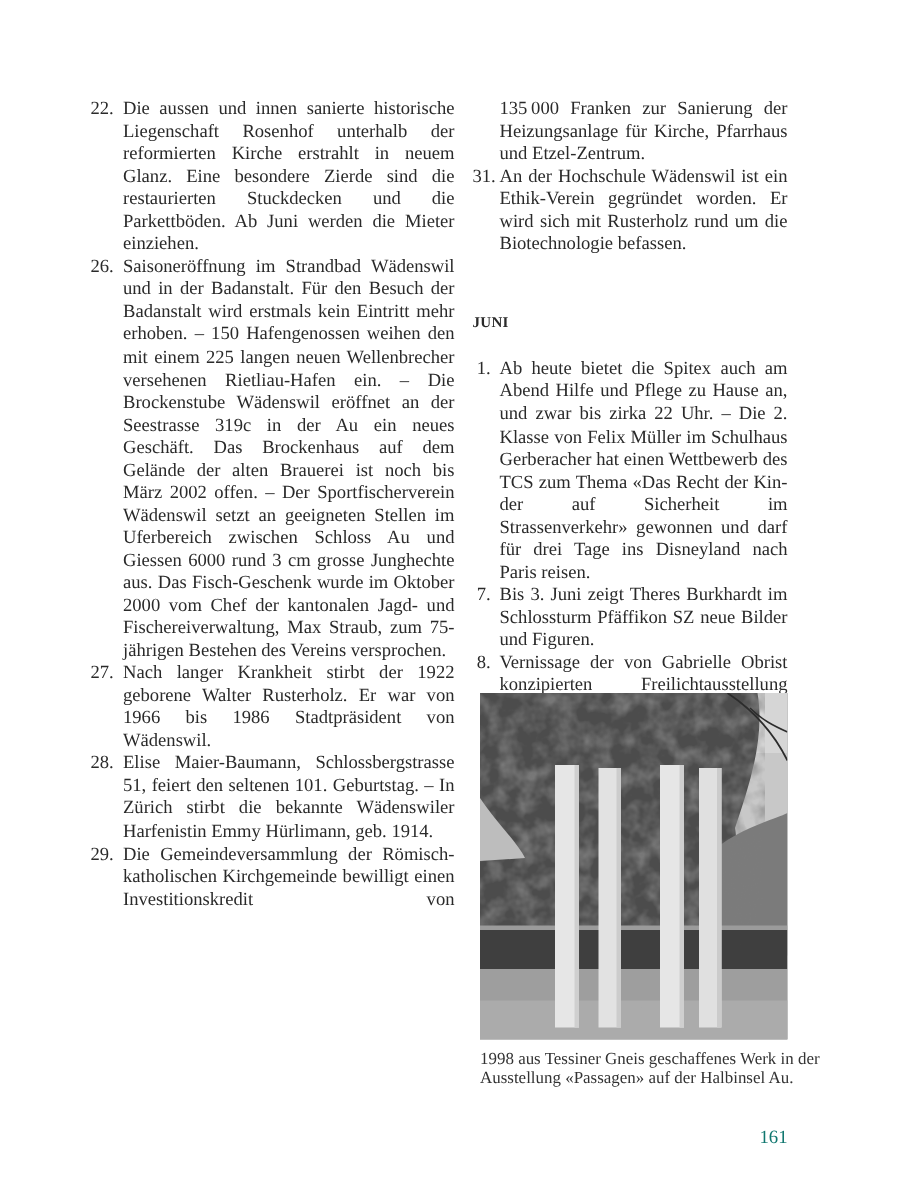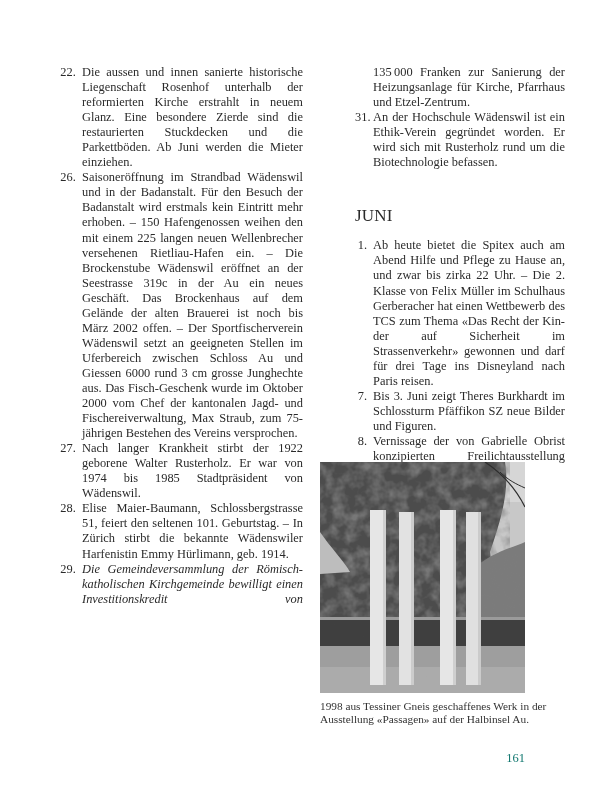--- a/index.html
+++ b/index.html
@@ -8,32 +8,32 @@
       font-family: "Liberation Serif", "DejaVu Serif", serif;
       color: #2a2a2a;
     }
     .col {
       position: absolute;
       font-size: 12.4px;
       line-height: 15.05px;
       text-align: justify;
     }
     .col-left { left: 58px; top: 65px; width: 245px; }
-    .col-right { left: 315px; top: 65px; width: 210px; margin-left: 40px; }
+    .col-right { left: 315px; top: 65px; width: 210px; }
     .entry { position: relative; padding-left: 24px; margin: 0; }
     .entry .num {
       position: absolute; left: 0; top: 0; width: 20px; text-align: center;
     }
     .entry .txt { display: block; text-align: justify; hyphens: manual; }
     .cont { padding-left: 24px; margin: 0; text-align: justify; }
     .col-right .entry { padding-left: 18px; }
     .col-right .entry .num { width: 15px; }
     .col-right .cont { padding-left: 18px; }
     .month-heading {
-      font-weight: normal; font-size: 17px; letter-spacing: 0.2px;
+      font-weight: bold; font-size: 10px; letter-spacing: 0.2px;
       margin: 38px 0 15px 0;
     }
     .photo {
       position: absolute; left: 320px; top: 462px; width: 205px; height: 231px;
       overflow: hidden; background: #8c8c8c;
     }
     .photo svg { display: block; width: 100%; height: 100%; }
     .caption {
       position: absolute; left: 320px; top: 700px; width: 215px;
       font-size: 11.3px; line-height: 13.4px; color: #333;
@@ -51,29 +51,29 @@
   <p class="entry">
     <span class="num">22.</span>
     <span class="txt">Die aussen und innen sanierte histo­rische Liegenschaft Rosenhof unter­halb der reformierten Kirche erstrahlt in neuem Glanz. Eine besondere Zierde sind die restaurierten Stuckdecken und die Parkettböden. Ab Juni werden die Mieter einziehen.</span>
   </p>
   <p class="entry">
     <span class="num">26.</span>
     <span class="txt">Saisoneröffnung im Strandbad Wädens­wil und in der Badanstalt. Für den Be­such der Badanstalt wird erstmals kein Eintritt mehr erhoben. – 150 Hafenge­nossen weihen den mit einem 225 lan­gen neuen Wellenbrecher versehenen Rietliau-Hafen ein. – Die Brockenstube Wädenswil eröffnet an der Seestrasse 319c in der Au ein neues Geschäft. Das Brockenhaus auf dem Gelände der alten Brauerei ist noch bis März 2002 offen. – Der Sportfischerverein Wädenswil setzt an geeigneten Stellen im Uferbereich zwischen Schloss Au und Giessen 6000 rund 3 cm grosse Junghechte aus. Das Fisch-Geschenk wurde im Oktober 2000 vom Chef der kantonalen Jagd- und Fischereiverwaltung, Max Straub, zum 75-jährigen Bestehen des Vereins versprochen.</span>
   </p>
   <p class="entry">
     <span class="num">27.</span>
-    <span class="txt">Nach langer Krankheit stirbt der 1922 geborene Walter Rusterholz. Er war von 1974 bis 1985 Stadtpräsident von Wädenswil.</span>
+    <span class="txt">Nach langer Krankheit stirbt der 1922 geborene Walter Rusterholz. Er war von 1966 bis 1986 Stadtpräsident von Wädenswil.</span>
   </p>
   <p class="entry">
     <span class="num">28.</span>
     <span class="txt">Elise Maier-Baumann, Schlossberg­strasse 51, feiert den seltenen 101. Ge­burtstag. – In Zürich stirbt die bekannte Wädenswiler Harfenistin Emmy Hürli­mann, geb. 1914.</span>
   </p>
   <p class="entry">
     <span class="num">29.</span>
-    <span class="txt" style="text-align-last: justify; font-style: italic;">Die Gemeindeversammlung der Rö­misch-katholischen Kirchgemeinde be­willigt einen Investitionskredit von</span>
+    <span class="txt" style="text-align-last: justify;">Die Gemeindeversammlung der Rö­misch-katholischen Kirchgemeinde be­willigt einen Investitionskredit von</span>
   </p>
 </div>
 
 <div class="col col-right">
   <p class="cont">135 000 Franken zur Sanierung der Heizungsanlage für Kirche, Pfarrhaus und Etzel-Zentrum.</p>
   <p class="entry">
     <span class="num">31.</span>
     <span class="txt">An der Hochschule Wädenswil ist ein Ethik-Verein gegründet worden. Er wird sich mit Rusterholz rund um die Bio­technologie befassen.</span>
   </p>
 

